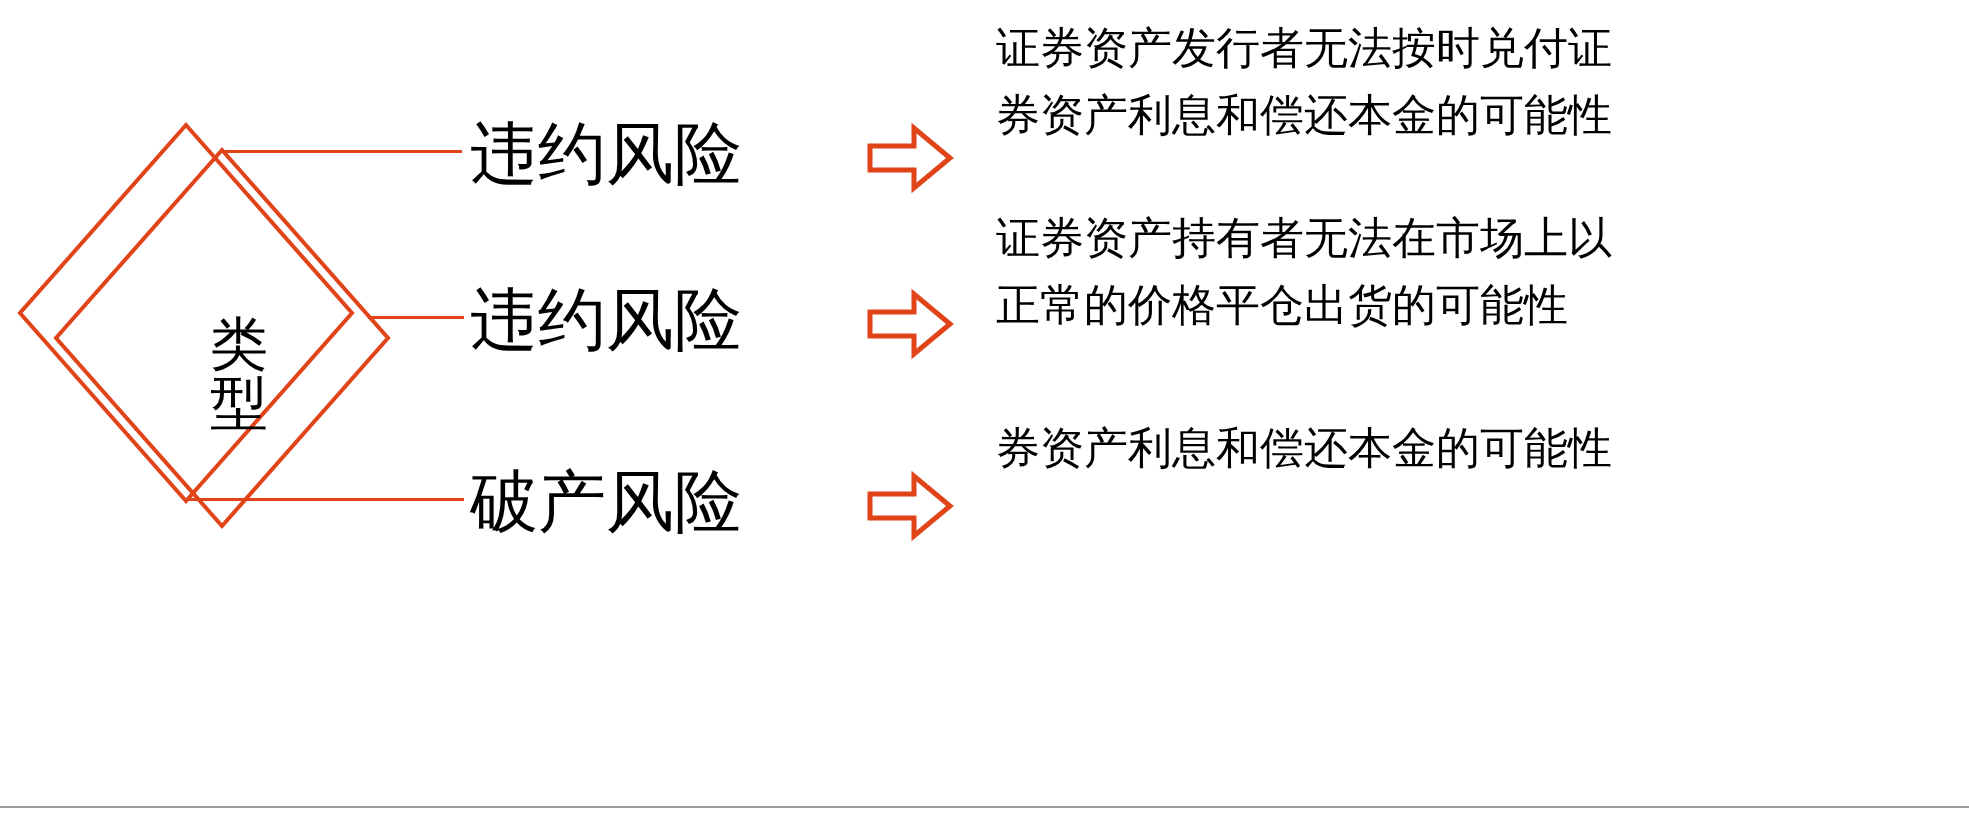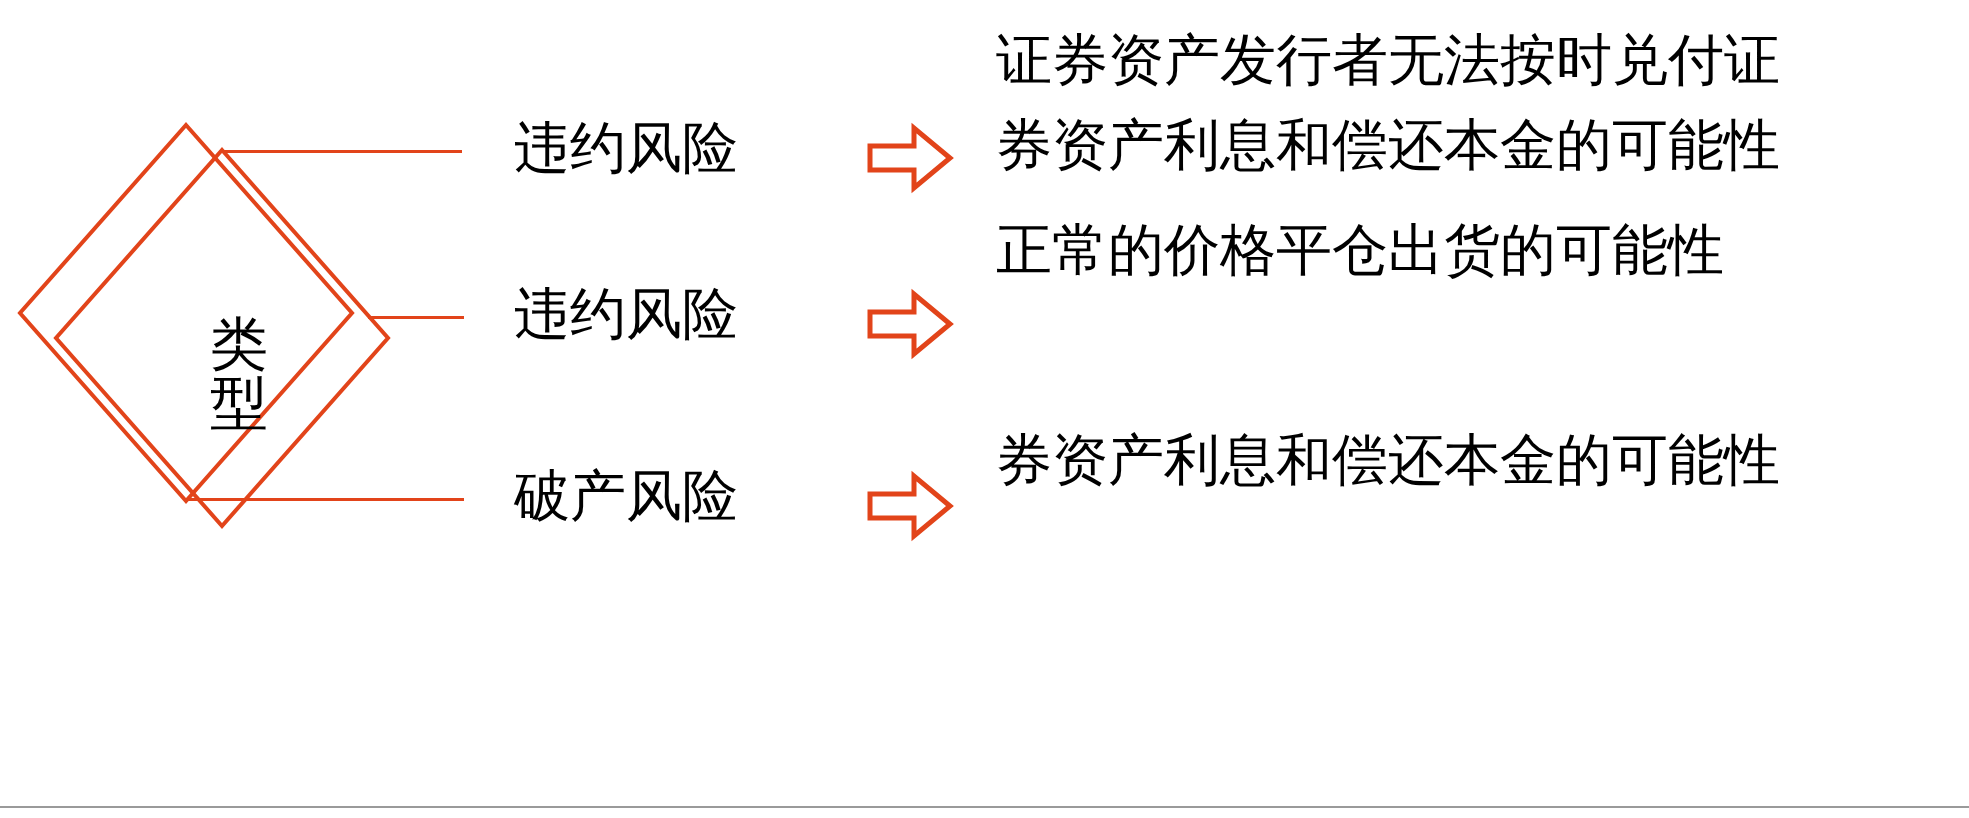--- a/index.html
+++ b/index.html
@@ -26,36 +26,35 @@
   #row-0{top:108px;}
   #row-1{top:268px;}
   #row-2{top:448px;}
 
   .connector{
     position:absolute;height:0;border-top:3px solid #E2441A;
   }
 
   .branch-label{
     position:absolute;
-    font-size:56px;line-height:1;
+    font-size:68px;line-height:1;
     white-space:nowrap;
     font-family:"Liberation Serif","DejaVu Serif",serif;
     color:#000;
-    margin-left:44px;
   }
 
   .arrow-icon{position:absolute;width:88px;height:72px;}
   .arrow-icon svg{display:block;width:88px;height:72px;}
 
   .desc{
     position:absolute;
-    font-size:56px;
+    font-size:44px;
     line-height:1.52;
     white-space:nowrap;
-    font-family:Liberation Serif, serif;
+    font-family:Liberation Mono, monospace;
     color:#000;
   }
   .desc span{display:block;}
 
   
   #bottom-rule{
     position:absolute;left:0;top:806px;width:1969px;height:0;
     border-top:2px solid #9a9a9a;
   }
 </style>
@@ -102,20 +101,21 @@
 
     <div class="branch-label" style="left:470px;top:18px;">违约风险</div>
 
     <div class="arrow-icon" style="left:866px;top:20px;">
       <svg viewBox="0 0 88 72">
         <polygon points="4,24 48,24 48,6 84,36 48,66 48,48 4,48" fill="none" stroke="#E2441A" stroke-width="5" stroke-linejoin="miter"></polygon>
       </svg>
     </div>
 
     <div class="desc" style="left:996px;top:-60px;">
+      <span>证券资产持有者无法在市场上以</span>
       <span>正常的价格平仓出货的可能性</span>
     </div>
   </div>
 
   <div class="row" id="row-2">
 
     <div class="connector" style="left:186px;top:50px;width:278px;"></div>
 
     <div class="branch-label" style="left:470px;top:20px;">破产风险</div>
 

